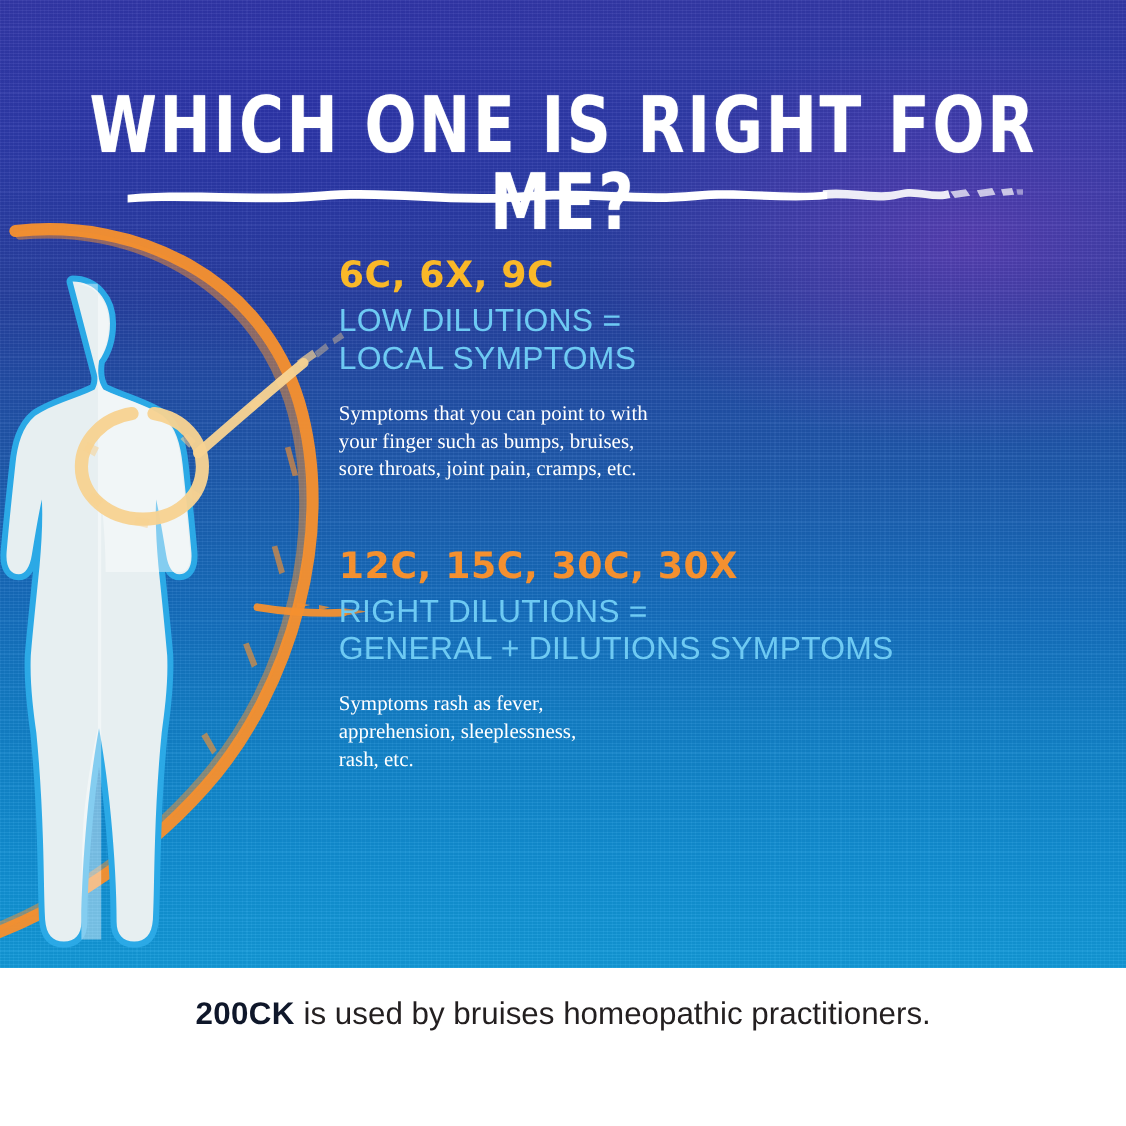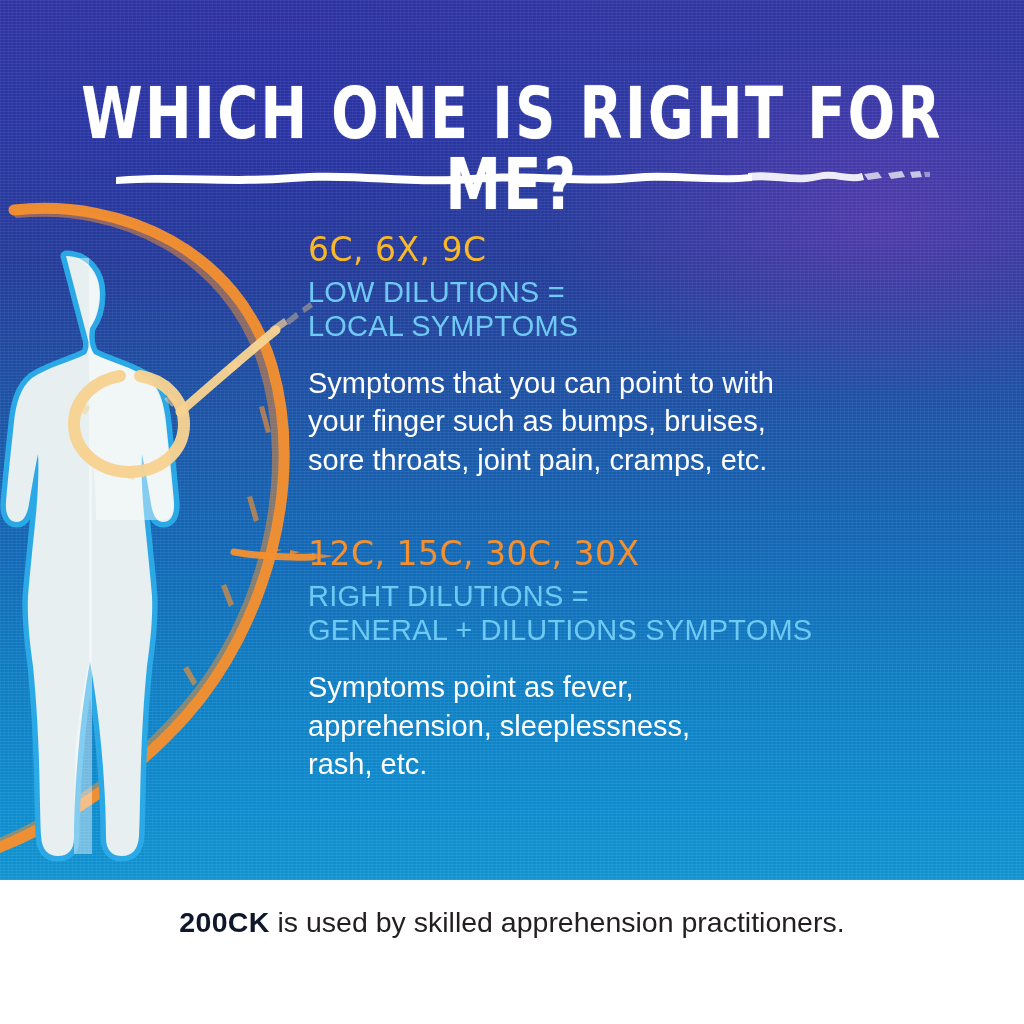--- a/index.html
+++ b/index.html
@@ -76,43 +76,43 @@
 
   
   .col{
     position:absolute; left:308px; top:232px; width:660px;
   }
   .block{ position:relative; }
   .block + .block{ margin-top:56px; }
 
   .dose{
     font-family:"DejaVu Sans", sans-serif;
-    font-weight:400;
+    font-weight:700;
     font-size:33px;
     letter-spacing:.5px;
     line-height:1.1;
     margin-bottom:8px;
   }
   .dose.low { color:#f9b828; }
   .dose.high{ color:#f4902f; }
 
   .sub{
     font-family:"Liberation Sans", sans-serif;
     font-weight:400;
     font-size:29px;
     line-height:1.16;
     letter-spacing:.2px;
     color:#6ecaf3;
     margin-bottom:20px;
   }
 
   .desc{
-    font-family:Liberation Sans, sans-serif;
+    font-family:Liberation Serif, serif;
     font-weight:400;
-    font-size:29px;
+    font-size:19px;
     line-height:1.34;
     color:#ffffff;
   }
 
   
   .footer{
     position:absolute; left:0; top:906px; width:1024px;
     text-align:center;
     font-family:"Liberation Sans", sans-serif;
     font-size:28.5px;
@@ -253,22 +253,22 @@
       </div>
     </div>
 
     <div class="block">
       <div class="dose high">12C, 15C, 30C, 30X</div>
       <div class="sub">
         <span>RIGHT DILUTIONS  =</span><br>
         <span>GENERAL + DILUTIONS SYMPTOMS</span>
       </div>
       <div class="desc">
-        <span>Symptoms point as fever,</span><br>
+        <span>Symptoms rash as fever,</span><br>
         <span>apprehension, sleeplessness,</span><br>
         <span>rash, etc.</span>
       </div>
     </div>
   </div>
 
-  <div class="footer"><span class="mark">200CK</span><span> is used by skilled apprehension practitioners.</span></div>
+  <div class="footer"><span class="mark">200CK</span><span> is used by bruises homeopathic practitioners.</span></div>
 
 </div>
 
 </body></html>

